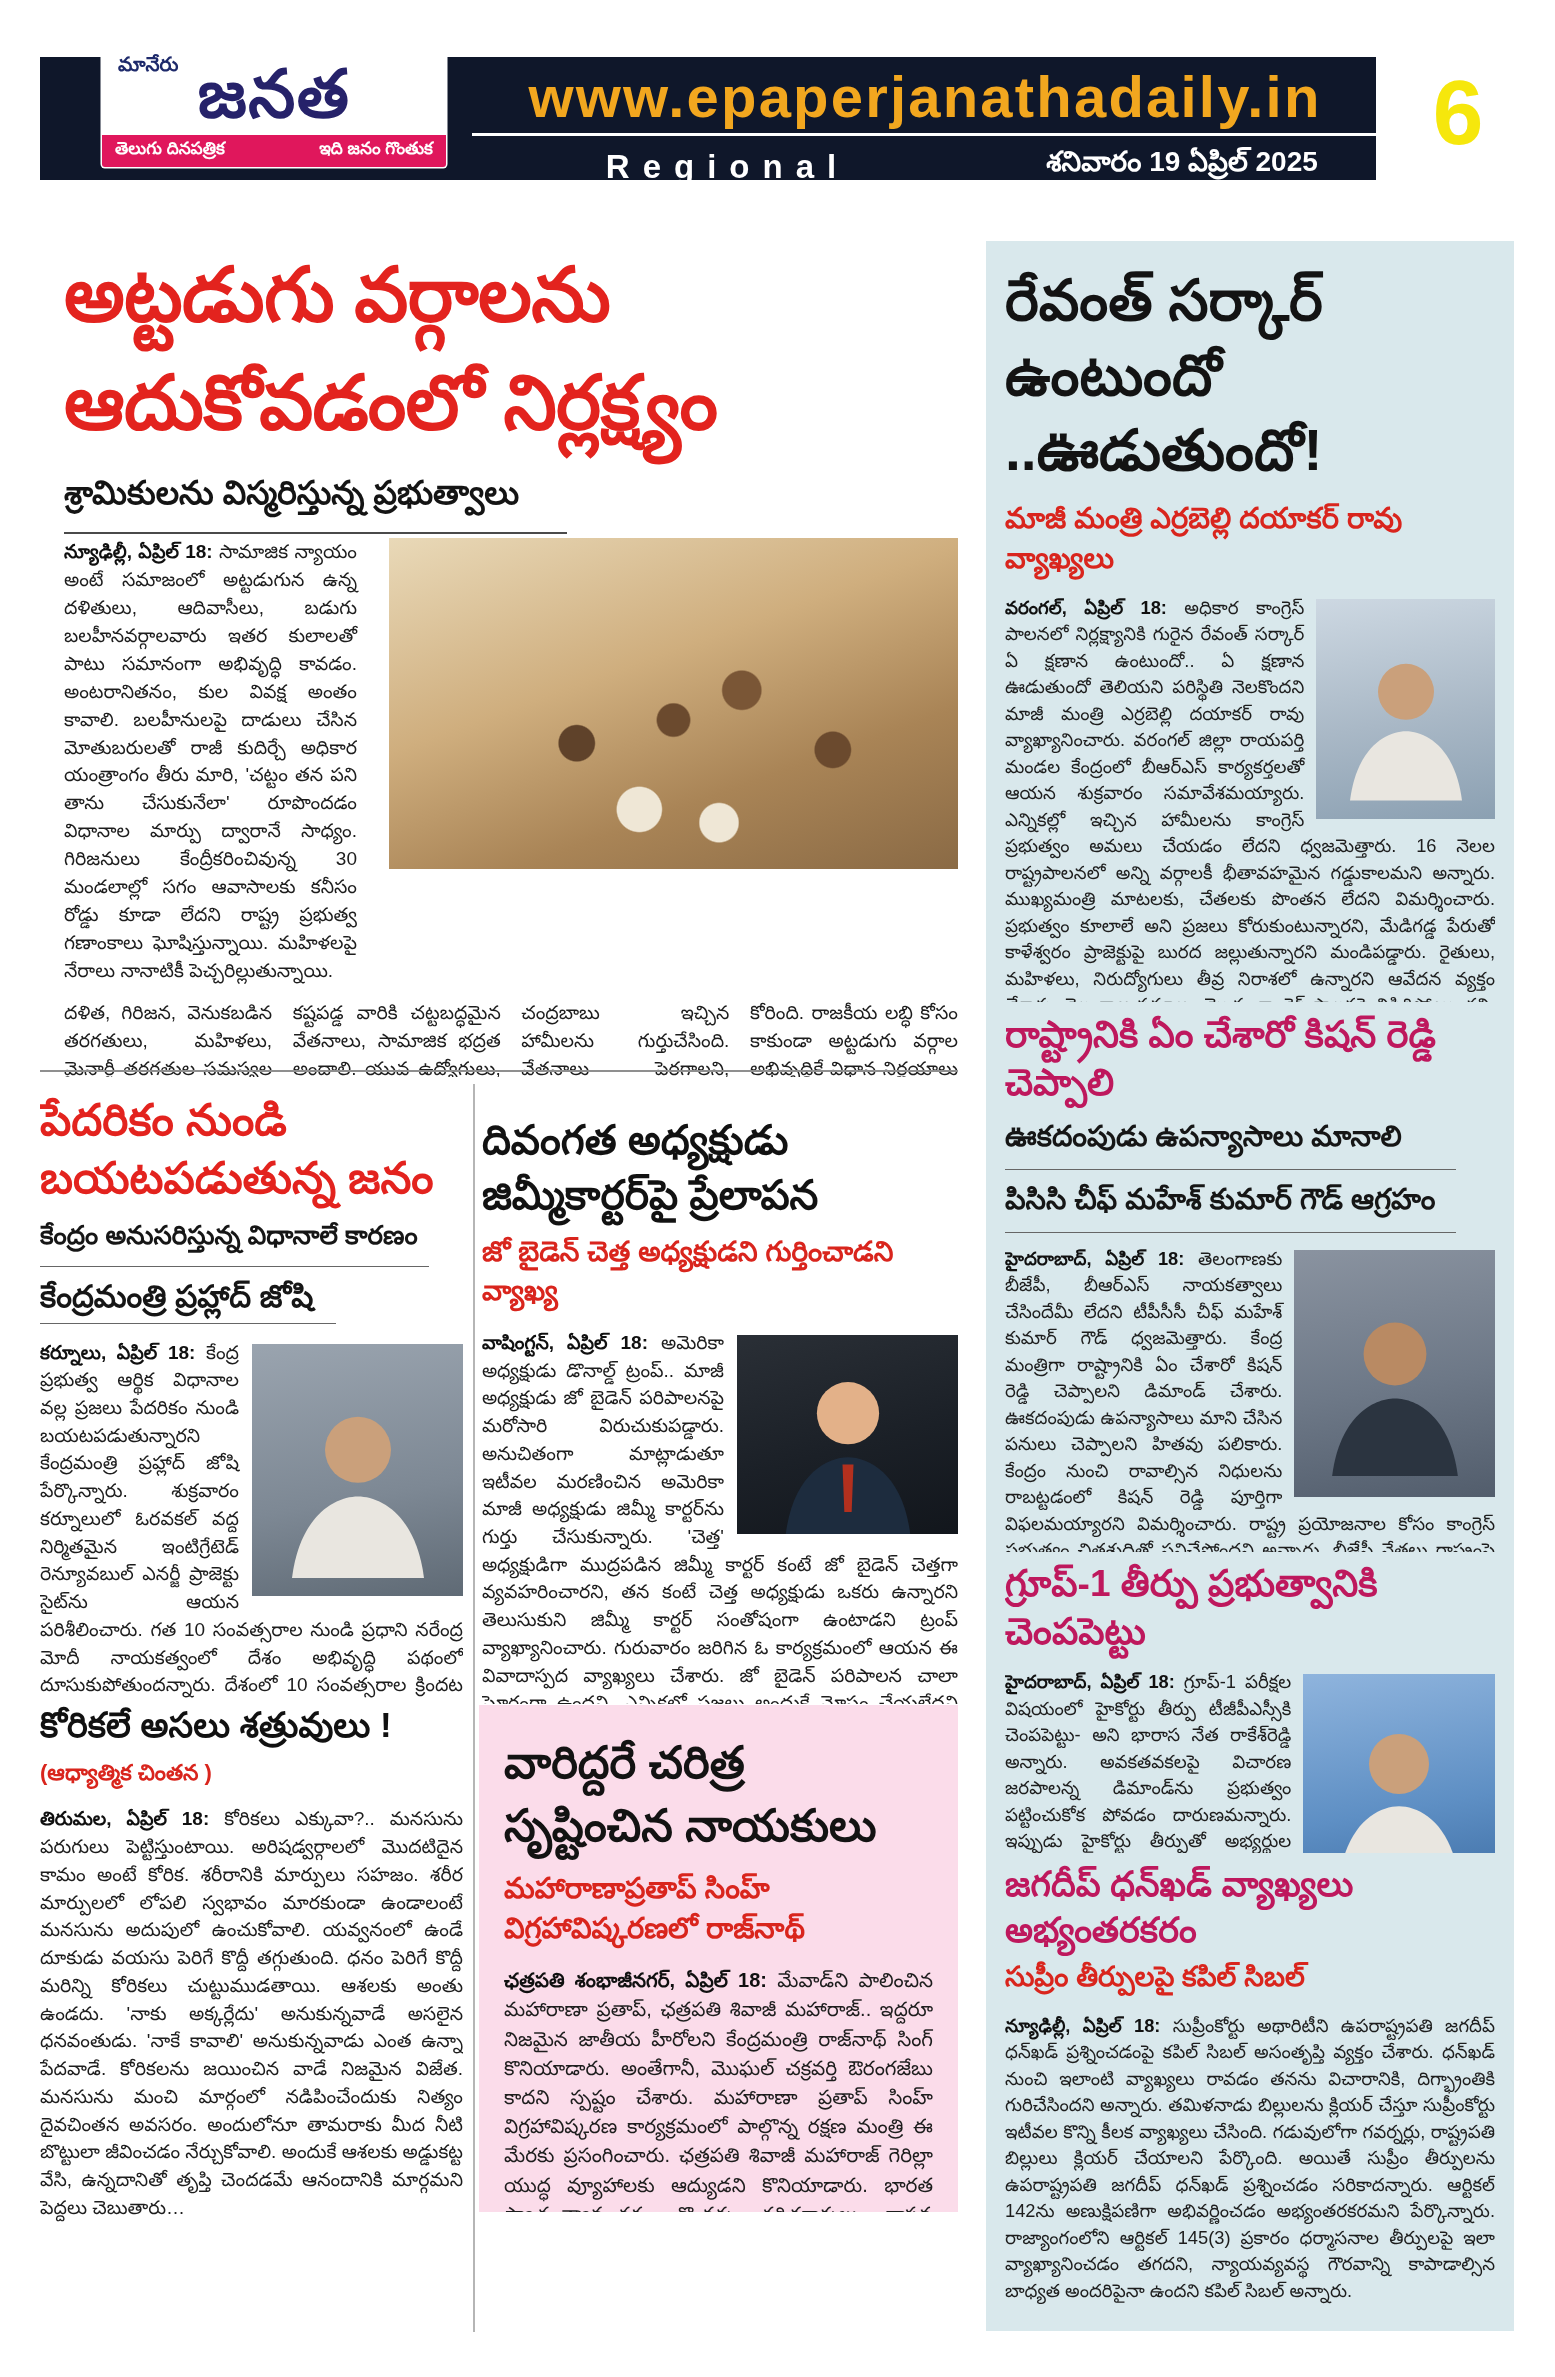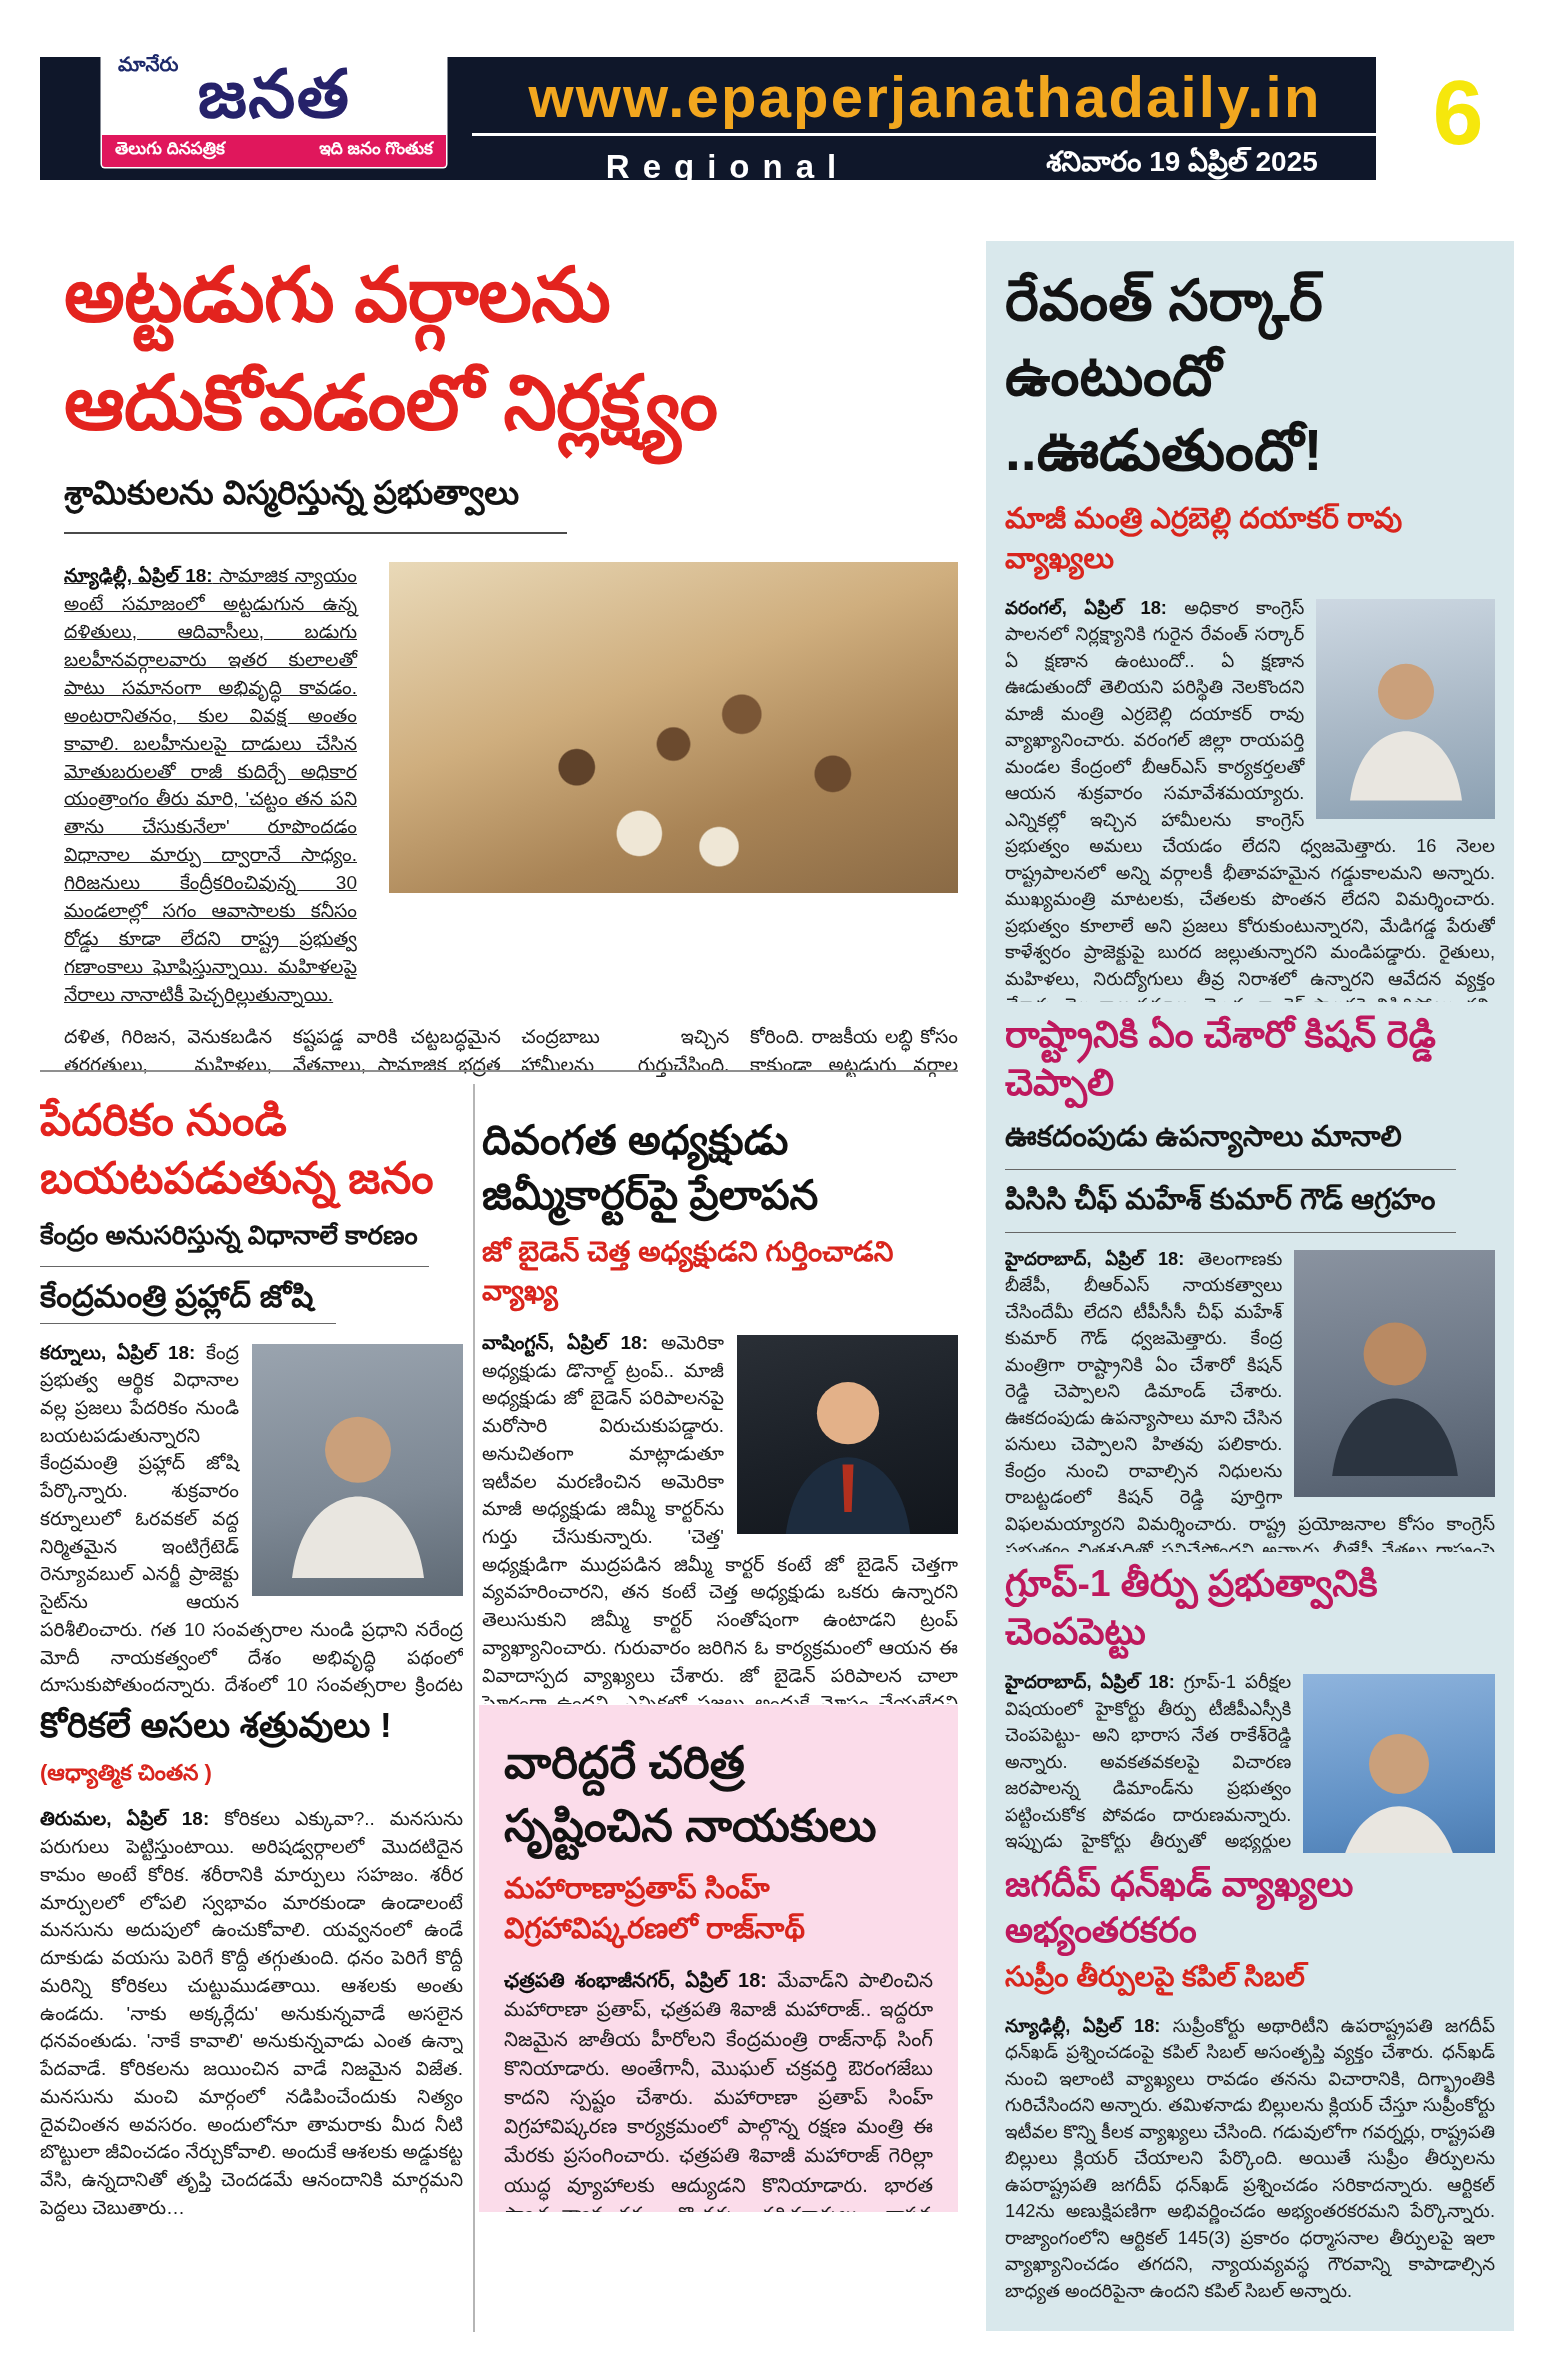--- a/index.html
+++ b/index.html
@@ -27,21 +27,21 @@
   .mast-date{position:absolute;left:937px;top:89px;width:410px;text-align:center;
     font-size:28px;font-weight:bold;color:#ffffff;}
   .mast-vline{position:absolute;left:1355px;top:10.2px;width:2.9px;height:101px;background:#ffffff;}
   .mast-page{position:absolute;left:1363px;top:4.4px;width:110px;text-align:center;
     font-size:91px;line-height:1.15;font-weight:bold;color:#f6e70c;}
   
   .lead{left:64px;top:241px;width:894px;height:836px;overflow:hidden;}
   .lead-h{font-size:76px;line-height:1.42;font-weight:bold;color:#e3231e;letter-spacing:-0.7px;}
   .lead-sub{margin-top:17.6px;font-size:33px;font-weight:bold;color:#141414;
     padding-bottom:11.7px;border-bottom:2.2px solid #4a4a4a;width:503px;}
-  .lead-row{display:flex;gap:32px;margin-top:28px;text-decoration:underline;}
+  .lead-row{display:flex;gap:32px;margin-top:4px;}
   .lead-col1{width:293px;font-size:19px;line-height:1.47;text-align:justify;}
   .lead-photo{flex:1;height:331px;position:relative;overflow:hidden;
     background:
       radial-gradient(circle at 62% 46%, #7a5636 0 19px, transparent 20.5px),
       radial-gradient(circle at 50% 55%, #6b4a2e 0 16px, transparent 17.6px),
       radial-gradient(circle at 33% 62%, #5f422a 0 17.6px, transparent 19px),
       radial-gradient(circle at 78% 64%, #6b4a2e 0 17.6px, transparent 19px),
       radial-gradient(circle at 44% 82%, #efe7d6 0 22px, transparent 23.4px),
       radial-gradient(circle at 58% 86%, #efe7d6 0 19px, transparent 20.5px),
       linear-gradient(160deg,#e9d9b8 0%,#cfae7e 40%,#a98456 70%,#8a6a45 100%);}

